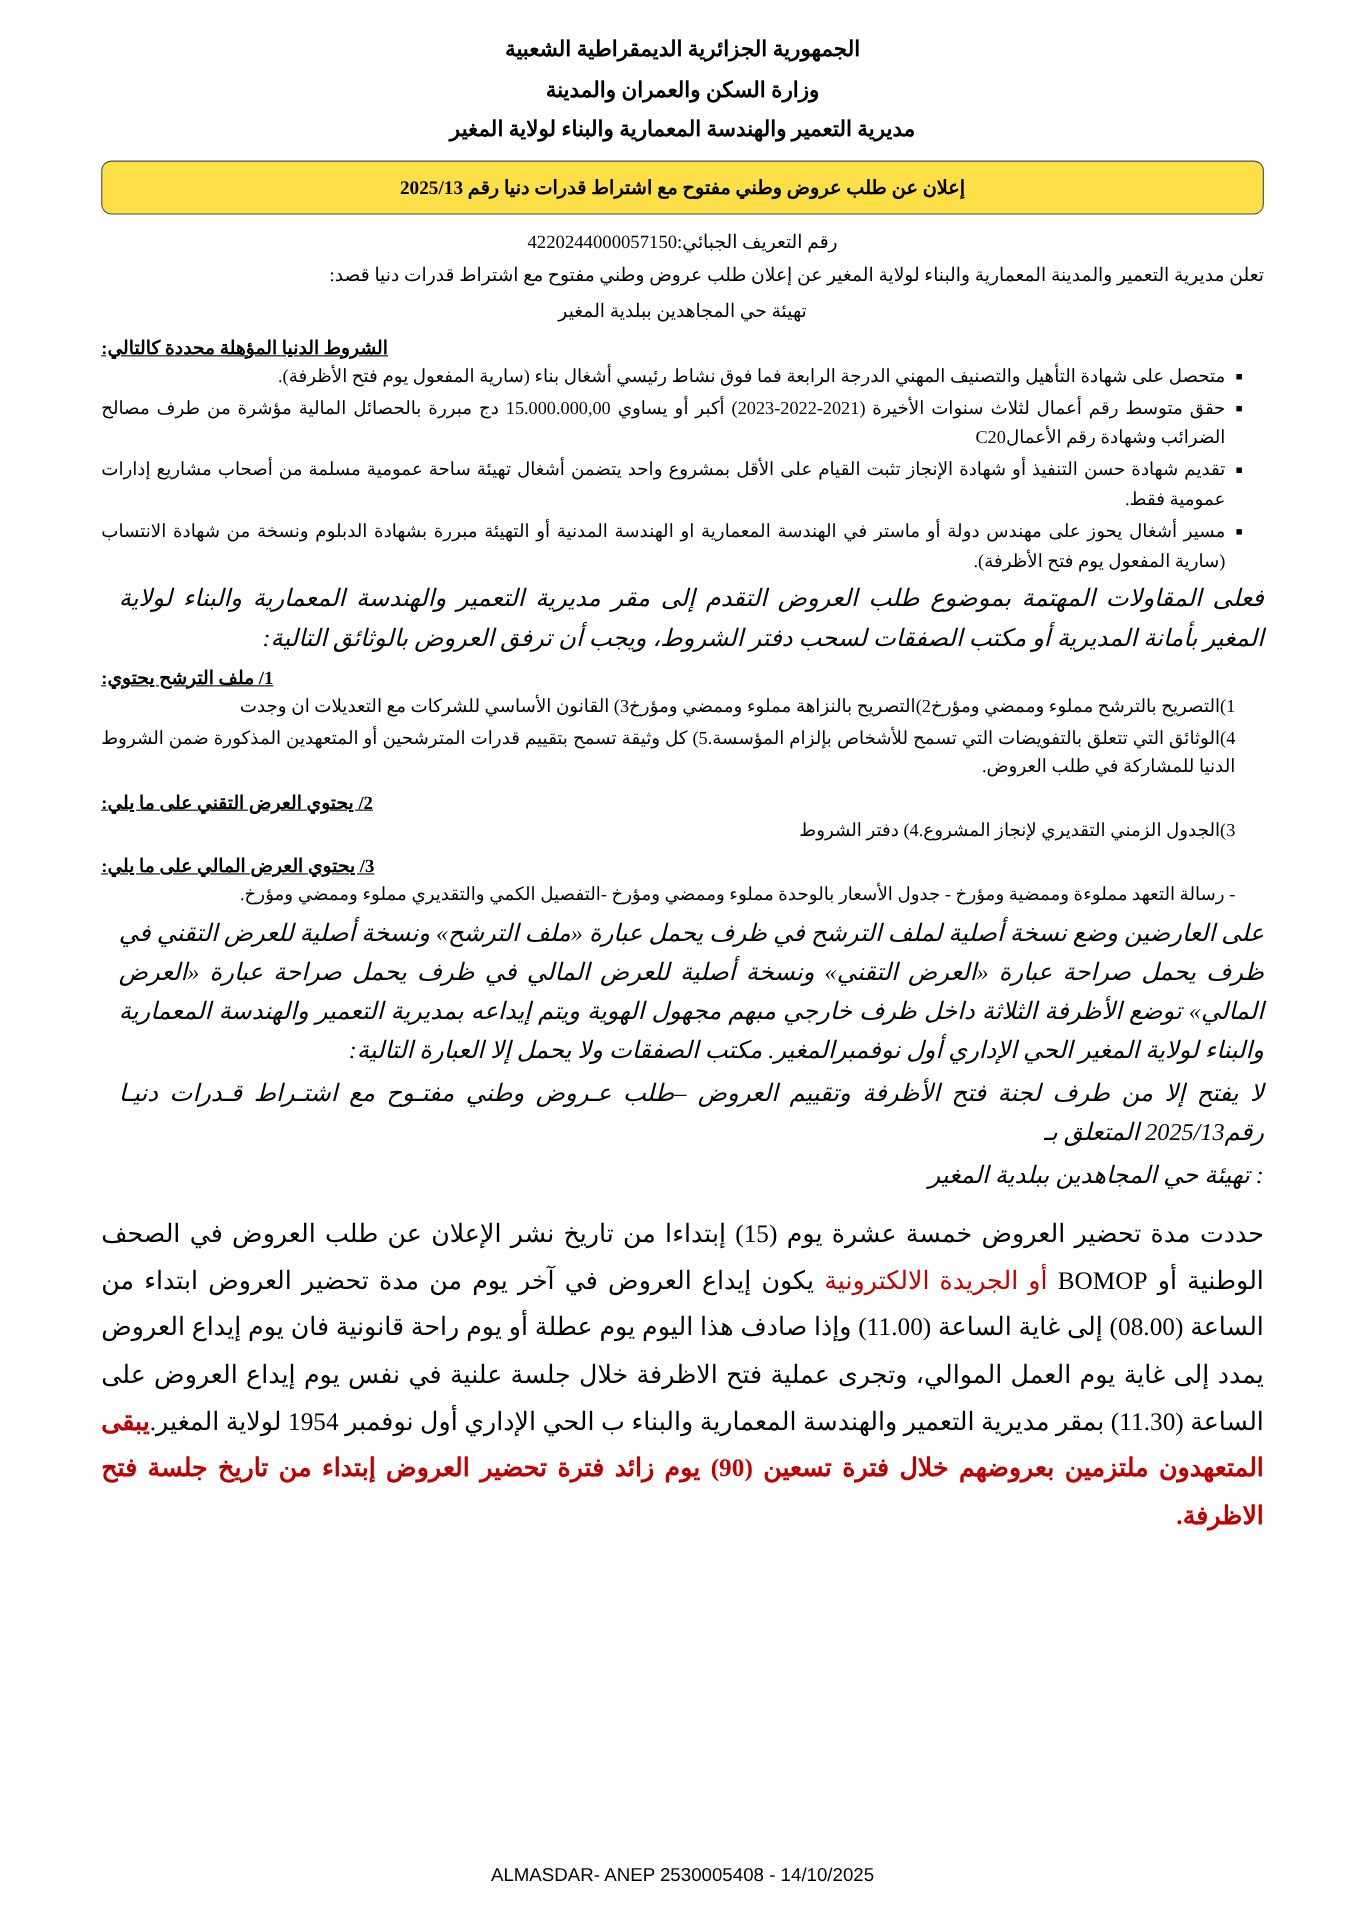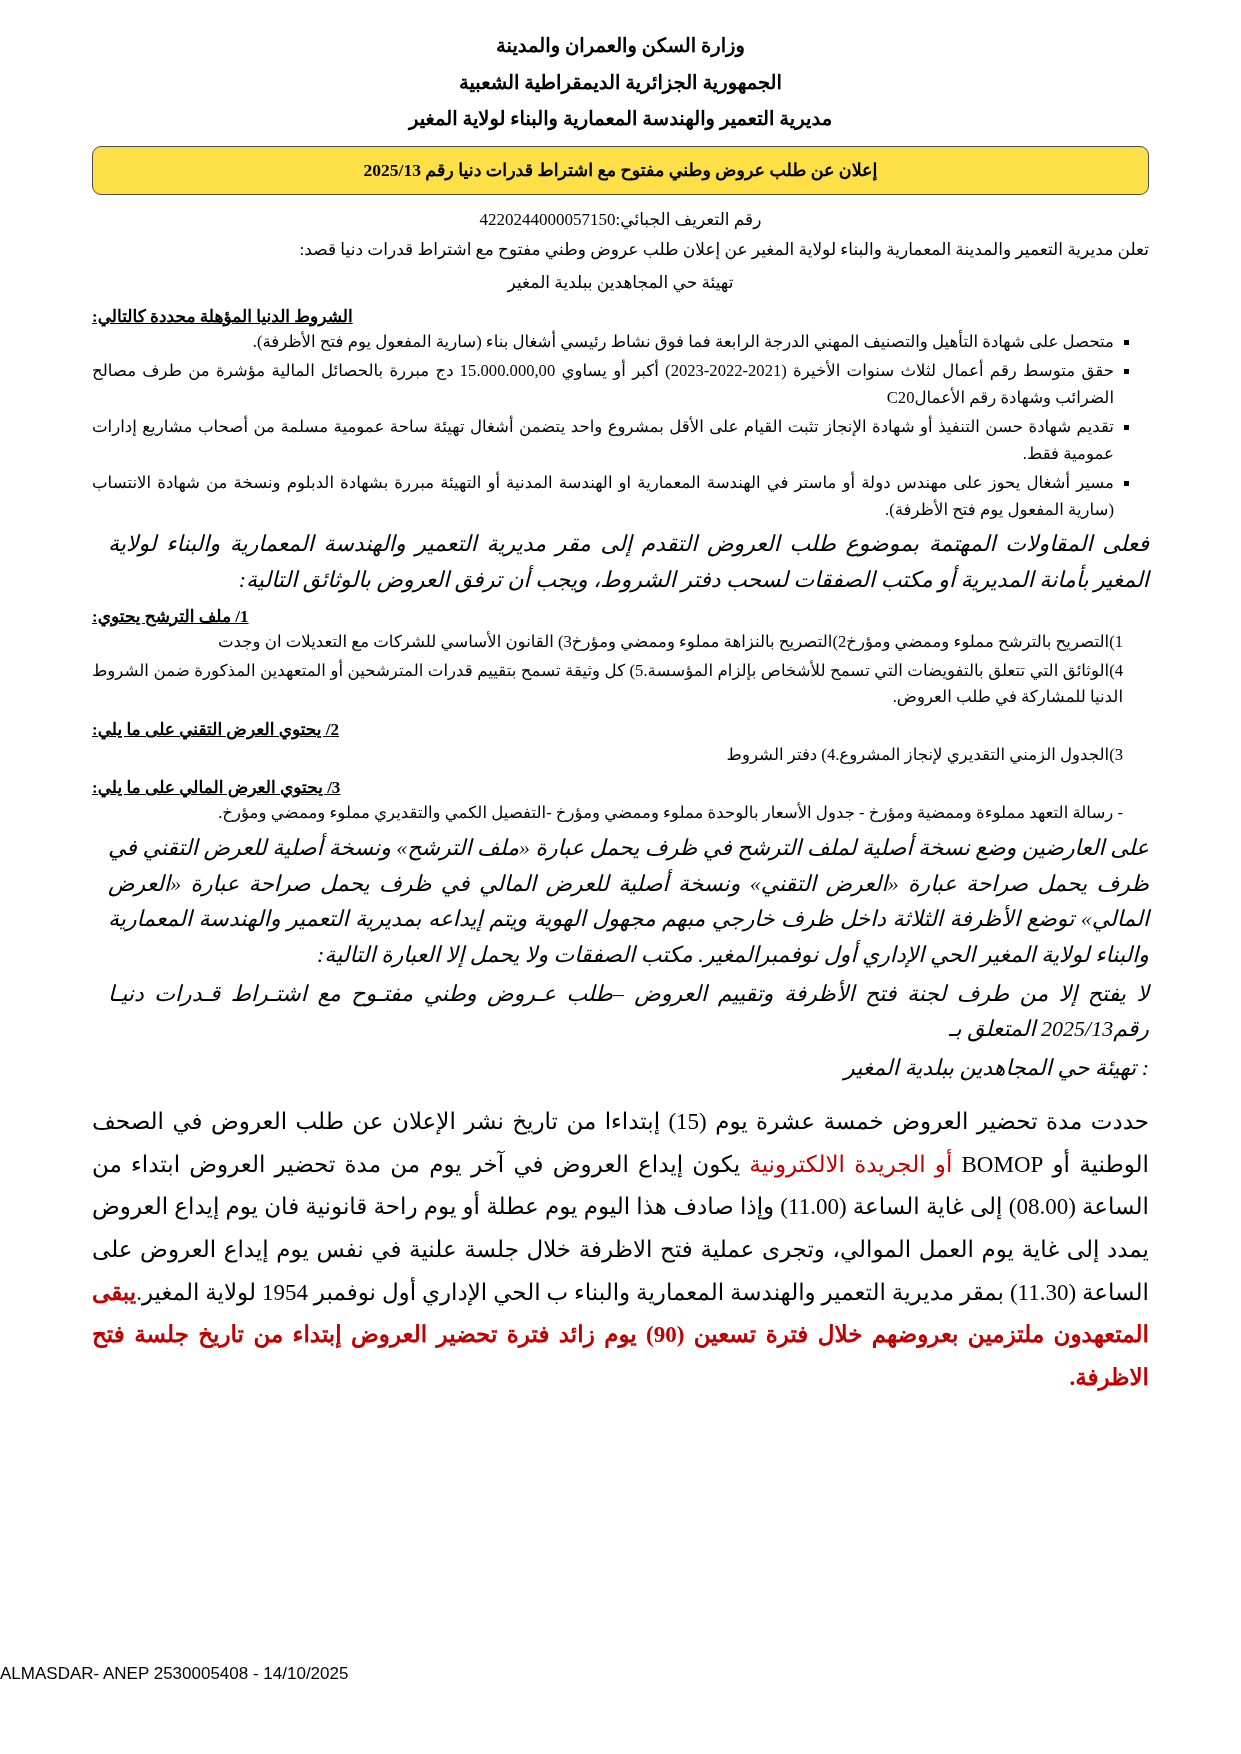--- a/index.html
+++ b/index.html
@@ -146,34 +146,35 @@
     display: inline-block;
   }
 
   .red { color: #c00000; }
   .bold { font-weight: bold; }
 
   .footer {
     position: absolute;
     left: 0;
     right: 0;
-    bottom: 70px;
+    bottom: 39px;
+    text-align: center;
     font-size: 17px;
     font-family: "Liberation Sans", sans-serif;
     direction: ltr;
   }
 </style>
 </head>
 <body>
 
 <div class="page">
 
   <div class="hdr">
+    <div class="hdr-line">الجمهورية الجزائرية الديمقراطية الشعبية</div>
     <div class="hdr-line">وزارة السكن والعمران والمدينة</div>
-    <div class="hdr-line">الجمهورية الجزائرية الديمقراطية الشعبية</div>
     <div class="hdr-line">مديرية التعمير والهندسة المعمارية والبناء لولاية المغير</div>
   </div>
 
   <div class="title-box">
     <span>إعلان عن طلب عروض وطني مفتوح مع اشتراط قدرات دنيا رقم 2025/13</span>
   </div>
 
   <div class="tax-line">رقم التعريف الجبائي:4220244000057150</div>
 
   <div class="para just">تعلن مديرية التعمير والمدينة المعمارية والبناء لولاية المغير عن إعلان طلب عروض وطني مفتوح مع اشتراط قدرات دنيا قصد:</div>

